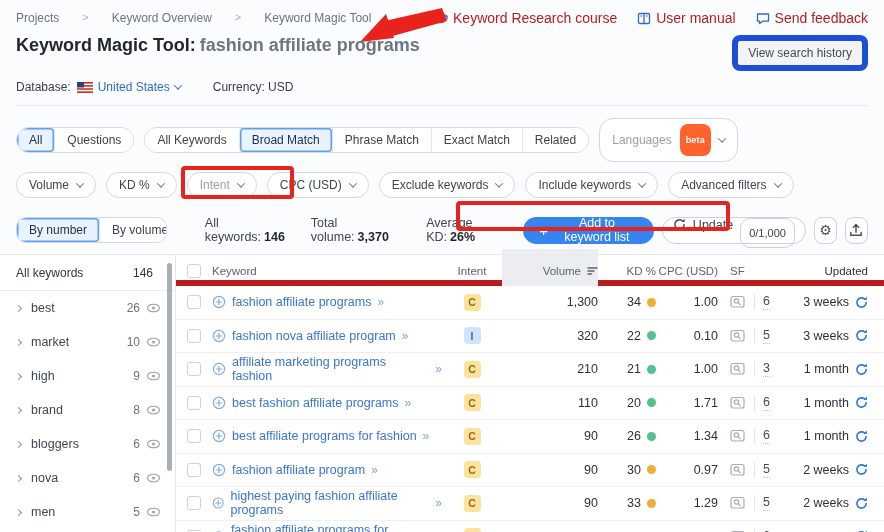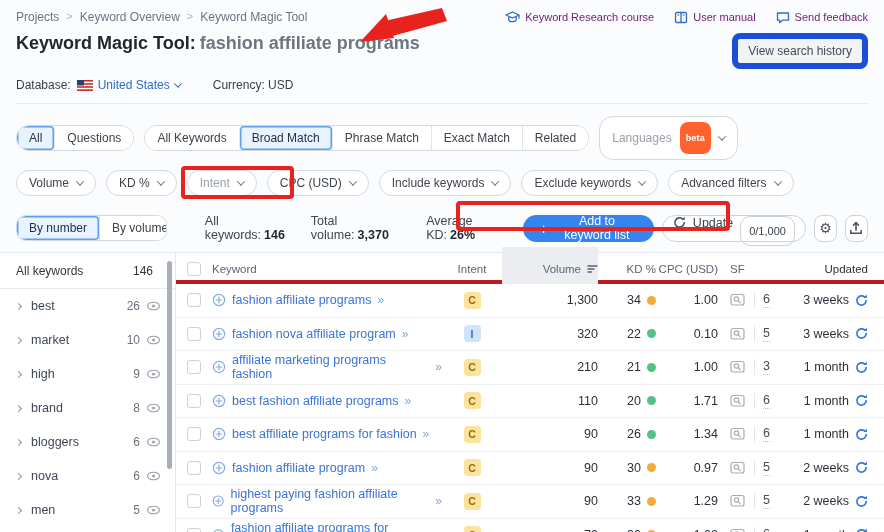--- a/index.html
+++ b/index.html
@@ -3,24 +3,24 @@
 <meta charset="utf-8">
 <style>
   * { margin:0; padding:0; box-sizing:border-box; }
   html,body { width:884px; height:532px; overflow:hidden; }
   body { font-family:"Liberation Sans", sans-serif; background:#fbfcfd; color:#2b313b; position:relative; }
   svg { display:block; }
 
   
   .tophdr { padding:10px 16px 0 16px; background:#fbfcfd; }
   .row1 { display:flex; align-items:center; font-size:12px; }
-  .crumbs { display:flex; align-items:flex-start; gap:7px; color:#6c7480; }
+  .crumbs { display:flex; align-items:flex-start; gap:23px; color:#6c7480; }
   .crumbs .sep { color:#a7aeb8; font-size:11px; }
   .toplinks { margin-left:auto; display:flex; align-items:center; gap:20px; }
-  .toplink { display:flex; align-items:center; gap:5px; color:#701a75; font-size:11px; cursor:pointer; }
+  .toplink { display:flex; align-items:center; gap:5px; color:#b91c1c; font-size:14px; cursor:pointer; }
   .titlerow { display:flex; align-items:flex-start; margin-top:9px; }
   .title { font-size:18px; font-weight:700; color:#22262e; }
   .title .q { color:#6e7680; margin-left:4px; }
   .hist-btn { margin-left:auto; background:#f1f3f5; border:6px solid #1d4ed8; border-radius:8px; padding:5px 10px; font-size:12px; color:#454c58; cursor:pointer; }
   .metarow { display:flex; align-items:center; gap:6px; margin-top:9px; font-size:12px; color:#383e48; padding-bottom:11px; border-bottom:1px solid #e6e9ed; }
   .meta-val { color:#2e6bc6; display:flex; align-items:center; gap:5px; cursor:pointer; }
   .meta-cur { margin-left:26px; }
   .chev { width:6px; height:6px; border-right:1.5px solid currentColor; border-bottom:1.5px solid currentColor; display:inline-block; transform:rotate(45deg) translate(-1px,-1px); }
   .chev-r { transform:rotate(-45deg); }
 
@@ -50,21 +50,21 @@
   .main { display:flex; border-top:1px solid #e4e7eb; background:#fff; height:332px; }
   .sidebar { width:176px; border-right:1px solid #e4e7eb; position:relative; flex:none; }
   .sb-head { display:flex; justify-content:space-between; padding:11px 22px 10px 16px; font-size:12px; color:#31363e; border-bottom:1px solid #e7eaee; }
   .sb-item { height:34px; display:flex; align-items:center; padding:0 14px 0 16px; font-size:12.5px; color:#3f4754; cursor:pointer; }
   .sb-item .chev-r { color:#8b939e; margin-right:10px; width:5px; height:5px; }
   .sb-item .cnt { margin-left:auto; color:#6a727e; font-size:12px; margin-right:6px; }
   .sb-scroll { position:absolute; right:3px; top:8px; width:5px; height:208px; background:#a9afb9; border-radius:3px; }
 
   .tablewrap { flex:1; position:relative; }
   .thead, .trow { display:grid; grid-template-columns:36px 230px 60px 96px 58px 62px 78px 1fr; align-items:center; padding-right:16px; }
-  .thead { height:31px; border-bottom:4px solid #b91c1c; font-size:11.5px; color:#5b6472; }
+  .thead { height:31px; border-bottom:6px solid #b91c1c; font-size:11.5px; color:#5b6472; }
   .trow { height:33.5px; border-bottom:1px solid #eef0f2; font-size:12.5px; }
   .c-check { display:flex; justify-content:center; }
   .cbx { width:14px; height:14px; border:1.5px solid #ccd2d9; border-radius:3px; background:#fff; cursor:pointer; }
   .c-int { display:flex; justify-content:center; }
   .c-vol, .c-kd, .c-cpc, .c-upd { text-align:right; }
   .th-vol { background:#ebedf0; height:31px; display:flex; align-items:center; justify-content:flex-end; gap:6px; position:relative; }
   .th-vol:before { content:""; position:absolute; left:0; right:0; top:-6px; height:6px; background:#ebedf0; }
   .c-kd { display:flex; align-items:center; justify-content:flex-end; gap:6px; }
   .c-sf { display:flex; align-items:center; padding-left:12px; gap:8px; }
   .c-upd { display:flex; align-items:center; justify-content:flex-end; gap:6px; color:#2b313b; }
@@ -184,25 +184,25 @@
       </div>
       <div class="pill mut">
         <span>Intent</span>
         <span class="chev"></span>
       </div>
       <div class="pill">
         <span>CPC (USD)</span>
         <span class="chev"></span>
       </div>
       <div class="pill">
+        <span>Exclude keywords</span>
+        <span class="chev"></span>
+      </div>
+      <div class="pill">
         <span>Include keywords</span>
-        <span class="chev"></span>
-      </div>
-      <div class="pill">
-        <span>Exclude keywords</span>
         <span class="chev"></span>
       </div>
       <div class="pill">
         <span>Advanced filters</span>
         <span class="chev"></span>
       </div>
     </div>
 </div>
 
 <div class="toolbar">

